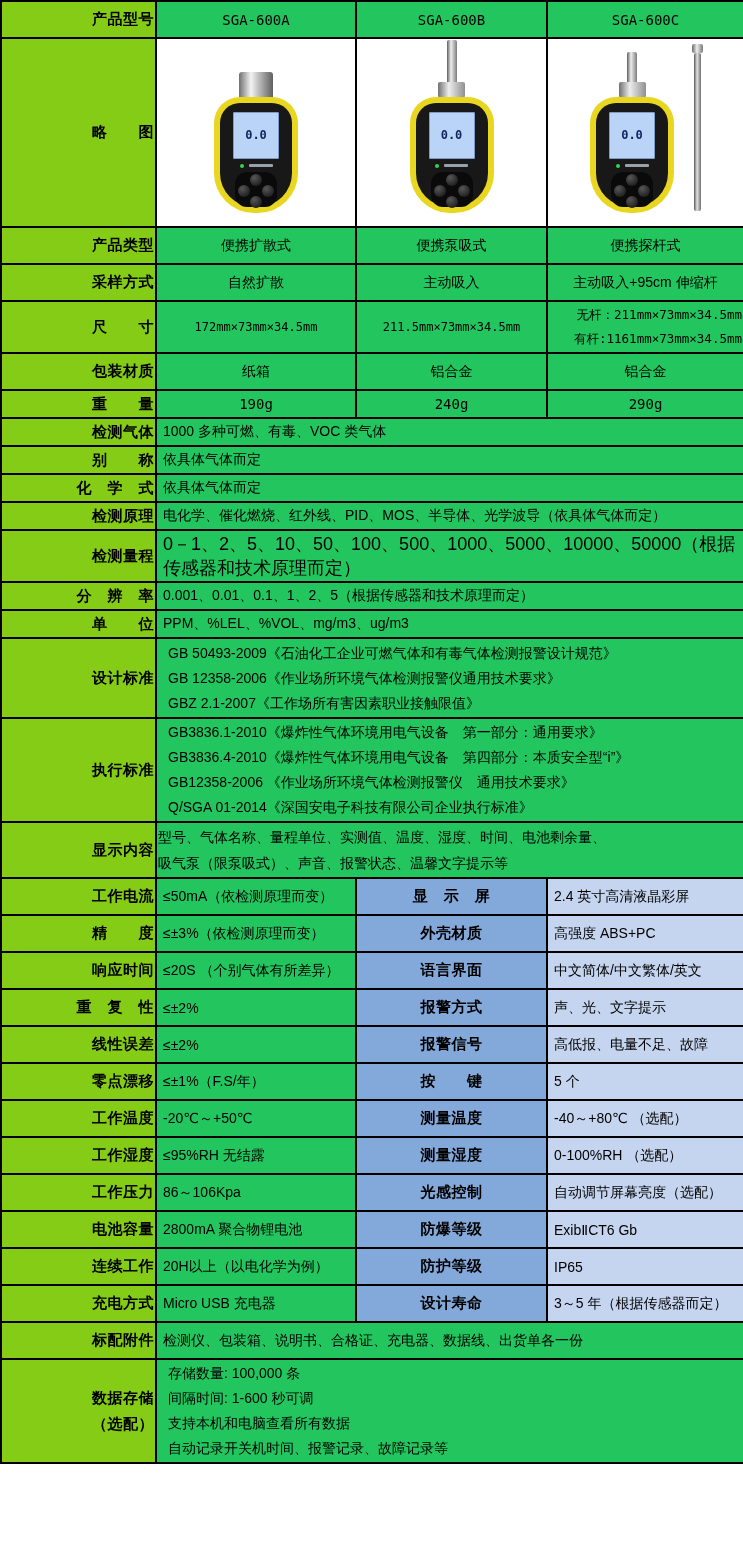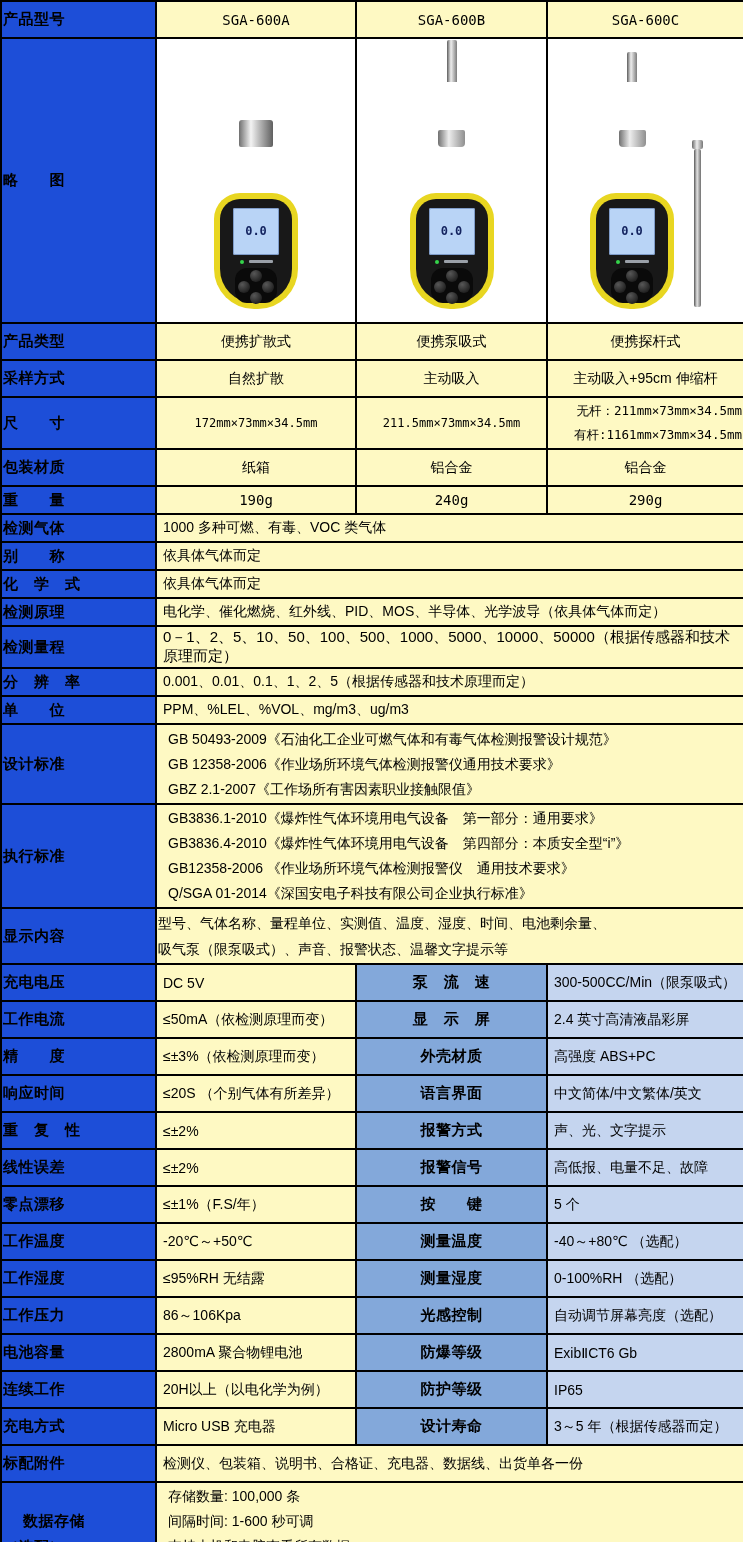--- a/index.html
+++ b/index.html
@@ -1,38 +1,38 @@
 <!DOCTYPE html>
 <html><head>
 <meta charset="utf-8">
 <style>
   html,body{margin:0;padding:0;background:#fff;}
   body{font-family:"Liberation Sans","DejaVu Sans",sans-serif;color:#000;}
   .sheet{width:743px;}
   table{width:743px;border-collapse:collapse;table-layout:fixed;background:#fff;}
   td{border:2px solid #000;vertical-align:middle;overflow:hidden;}
   
-  .lbl{background:#1d4ed8;text-align:left;font-weight:bold;font-size:15px;letter-spacing:.5px;}
+  .lbl{background:#84cc16;text-align:right;font-weight:bold;font-size:15px;letter-spacing:.5px;}
   .lbl2{background:#83A8DA;text-align:center;font-weight:bold;font-size:15px;letter-spacing:.5px;}
-  .val{background:#fef9c3;font-size:14px;margin-top:17px;}
+  .val{background:#22c55e;font-size:14px;margin-top:17px;}
   .val2{background:#C5D5EF;font-size:14px;}
   .cen{text-align:center;}
   .pad{padding-left:6px;padding-right:4px;text-align:left;}
   .mono{font-family:"DejaVu Sans Mono","Liberation Mono",monospace;}
   .mline div{line-height:25px;padding-left:10px;text-align:left;}
   .mline26 div{line-height:26px;padding-left:0;text-align:left;}
   .dimc div{line-height:24px;font-size:12.5px;padding-left:15px;text-align:right;white-space:nowrap;}
   .dimab{font-size:12px;}
   
   .rh37{height:37px;} .rh36{height:28px;} .rh52{height:52px;} .rh80{height:80px;}
   .rh102{height:102px;} .rh55{height:55px;} .rh100{height:100px;} .rhimg{height:168px;}
   
   .imgcell{background:#fff;text-align:center;vertical-align:bottom;}
   .devwrap{display:flex;justify-content:center;align-items:flex-end;gap:20px;padding-bottom:12px;}
-  .device{display:flex;flex-direction:column;align-items:center;gap:48px;}
+  .device{display:flex;flex-direction:column;align-items:center;}
   .cap-a{width:34px;height:27px;background:linear-gradient(90deg,#6f6f6f,#f3f3f3 35%,#b9b9b9 60%,#5f5f5f);border-radius:3px 3px 2px 2px;}
   .rod{width:10px;background:linear-gradient(90deg,#5d5d5d,#eee 40%,#7c7c7c);border-radius:2px 2px 0 0;}
   .rod-b{height:42px;} .rod-c{height:30px;}
   .base{width:27px;height:17px;background:linear-gradient(90deg,#707070,#ededed 40%,#8f8f8f);border-radius:2px 2px 4px 4px;}
   .dbody{width:84px;height:116px;background:#E8D621;border-radius:26px 26px 40px 40px;padding:6px;box-sizing:border-box;margin-top:-2px;}
   .panel{width:100%;height:100%;background:#181818;border-radius:20px 20px 34px 34px;display:flex;flex-direction:column;align-items:center;}
   .dscreen{width:46px;height:50px;background:#B9D4F6;margin-top:9px;border-radius:2px;display:flex;align-items:center;justify-content:center;font-family:"DejaVu Sans Mono",monospace;font-weight:bold;font-size:12px;color:#13235f;box-shadow:inset 0 0 0 1px #7f9cc9;}
   .brandrow{display:flex;align-items:center;gap:5px;margin-top:5px;}
   .led{width:4px;height:4px;border-radius:50%;background:#35d44b;}
   .bbar{width:24px;height:3px;background:#9aa0a8;border-radius:1px;}
@@ -192,21 +192,21 @@
   <tr class="rh36">
     <td class="lbl">化　学　式</td>
     <td class="val pad" colspan="3">依具体气体而定</td>
   </tr>
   <tr class="rh36">
     <td class="lbl">检测原理</td>
     <td class="val pad" colspan="3">电化学、催化燃烧、红外线、PID、MOS、半导体、光学波导（依具体气体而定）</td>
   </tr>
   <tr class="rh36">
     <td class="lbl">检测量程</td>
-    <td class="val pad" colspan="3" style="font-size:15px">0－1、2、5、10、50、100、500、1000、5000、10000、50000（根据传感器和技术原理而定）</td>
+    <td class="val pad" colspan="3" style="font-size:18px">0－1、2、5、10、50、100、500、1000、5000、10000、50000（根据传感器和技术原理而定）</td>
   </tr>
   <tr class="rh36">
     <td class="lbl">分　辨　率</td>
     <td class="val pad" colspan="3">0.001、0.01、0.1、1、2、5（根据传感器和技术原理而定）</td>
   </tr>
   <tr class="rh36">
     <td class="lbl">单　　位</td>
     <td class="val pad" colspan="3">PPM、%LEL、%VOL、mg/m3、ug/m3</td>
   </tr>
   <tr class="rh80">
@@ -228,26 +228,20 @@
   </tr>
   <tr class="rh55">
     <td class="lbl">显示内容</td>
     <td class="val mline26" colspan="3">
       <div>型号、气体名称、量程单位、实测值、温度、湿度、时间、电池剩余量、</div>
       <div>吸气泵（限泵吸式）、声音、报警状态、温馨文字提示等</div>
     </td>
   </tr>
 
   <tr class="rh37">
-    <td class="lbl">充电电压</td>
-    <td class="val pad">DC 5V</td>
-    <td class="lbl2">泵　流　速</td>
-    <td class="val2 pad">300-500CC/Min（限泵吸式）</td>
-  </tr>
-  <tr class="rh37">
     <td class="lbl">工作电流</td>
     <td class="val pad">≤50mA（依检测原理而变）</td>
     <td class="lbl2">显　示　屏</td>
     <td class="val2 pad">2.4 英寸高清液晶彩屏</td>
   </tr>
   <tr class="rh37">
     <td class="lbl">精　　度</td>
     <td class="val pad">≤±3%（依检测原理而变）</td>
     <td class="lbl2">外壳材质</td>
     <td class="val2 pad">高强度 ABS+PC</td>

